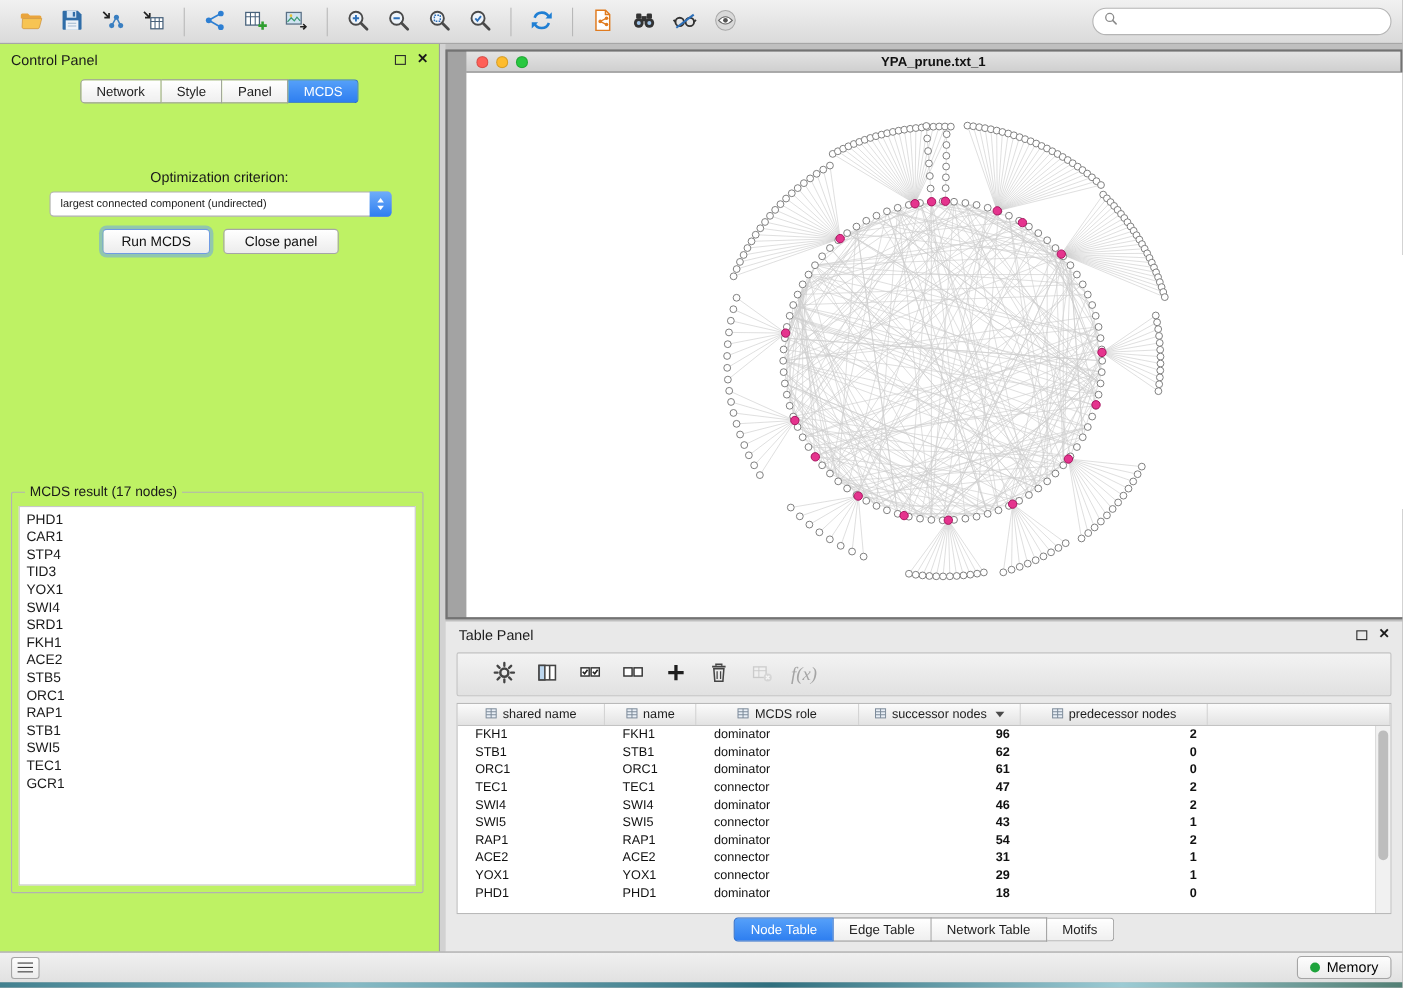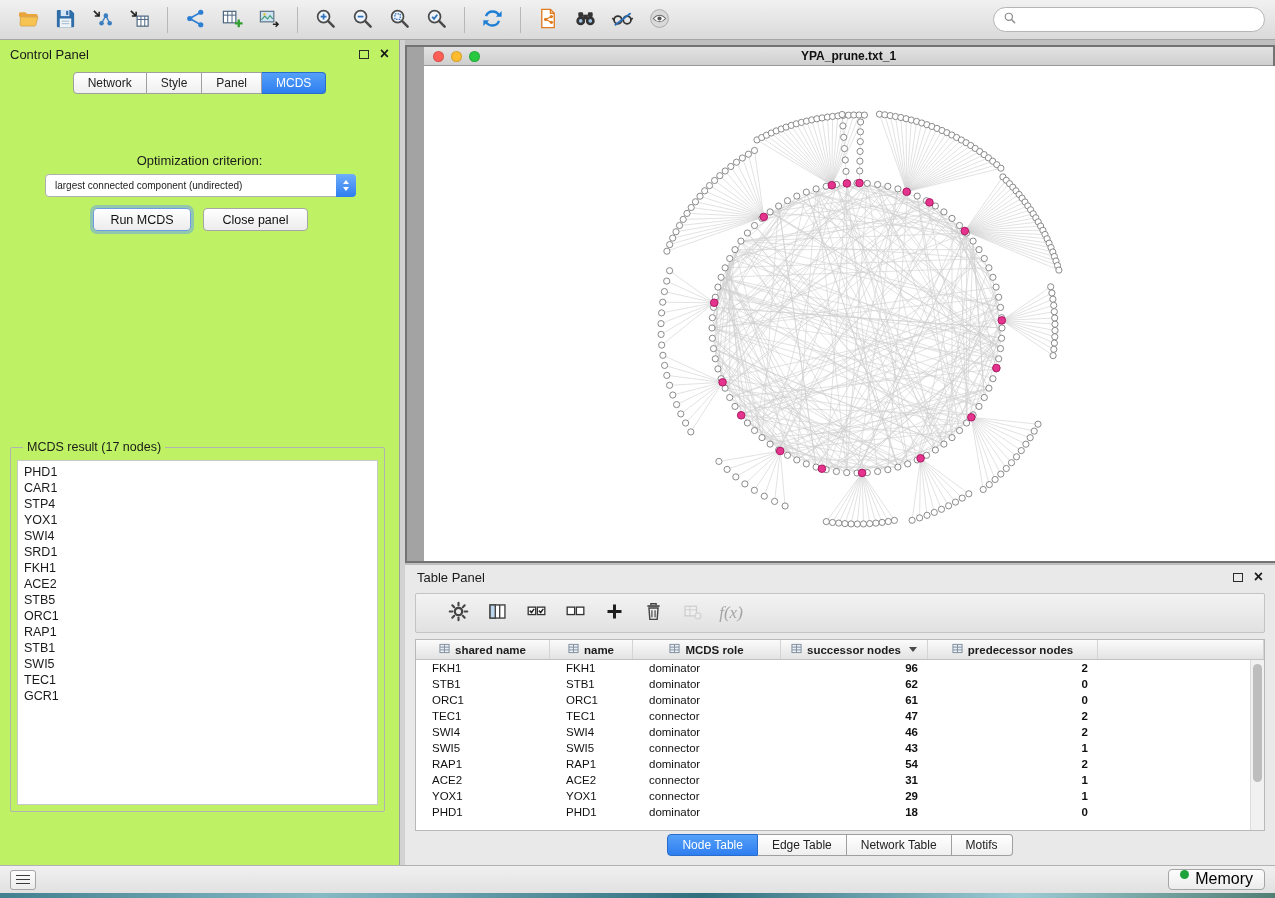--- a/index.html
+++ b/index.html
@@ -128,21 +128,21 @@
     position:absolute; left:10px; right:10px; top:74px; height:192px;
     background:#fff; border:1px solid #b9b9b9; overflow:hidden;
   }
   .thead {
     display:grid; grid-template-columns:134px 83px 148px 147px 170px 1fr;
     height:20px; background:linear-gradient(#fbfbfb,#e3e3e3);
     border-bottom:1px solid #c3c3c3;
   }
   .th {
     display:flex; align-items:center; justify-content:center; gap:5px;
-    font-size:11.5px; color:#1c1c1c; border-right:1px solid #d4d4d4; overflow:hidden;font-weight:bold;
+    font-size:11.5px; color:#1c1c1c; border-right:1px solid #d4d4d4; overflow:hidden;
   }
   .combo-arrow { width:0; height:0; border-left:4px solid transparent; border-right:4px solid transparent; border-top:5px solid #4a4a4a; margin-left:3px; }
   .tbody { position:relative; }
   .trow {
     display:grid; grid-template-columns:134px 83px 148px 147px 170px 1fr;
     height:16px; font-size:11.5px; align-items:center; color:#111;
   }
   .td { padding-left:16px; white-space:nowrap; overflow:hidden; }
   .td.num { text-align:right; padding-left:0; padding-right:10px;font-weight:bold; }
 
@@ -162,21 +162,21 @@
   }
   .burger-btn {
     width:26px; height:20px; border:1px solid #a5a5a5; border-radius:3px;
     background:linear-gradient(#fdfdfd,#ececec);
     display:flex; flex-direction:column; justify-content:center; gap:2.5px; padding:0 5px; cursor:pointer;
   }
   .burger-btn i { display:block; height:1.5px; background:#3c3c3c; }
   .memory-btn {
     margin-left:auto; height:21px; border:1px solid #a5a5a5; border-radius:4px;
     background:linear-gradient(#fdfdfd,#ececec);
-    display:flex; gap:6px; padding:0 11px; font-size:16px; cursor:pointer;
+    display:flex; align-items:center; gap:6px; padding:0 11px; font-size:13px; cursor:pointer;
   }
   .mem-dot { width:9px; height:9px; border-radius:50%; background:#1ea33c; }
 
   .wallpaper { position:absolute; left:0; right:0; bottom:0; height:5px;
     background:linear-gradient(90deg,#41808f,#86bac5 25%,#2f6f7e 55%,#9ccbd4 80%,#527f74); }
 </style>
 </head>
 <body>
 
 <div class="toolbar">
@@ -360,20 +360,21 @@
 
   <button class="btn run-btn">Run MCDS</button>
   <button class="btn closepanel-btn">Close panel</button>
 
   <fieldset class="mcds-fieldset">
     <legend>MCDS result (17 nodes)</legend>
     <div class="mcds-list">
         <div class="mcds-item">PHD1</div>
         <div class="mcds-item">CAR1</div>
         <div class="mcds-item">STP4</div>
+        <div class="mcds-item">TID3</div>
         <div class="mcds-item">YOX1</div>
         <div class="mcds-item">SWI4</div>
         <div class="mcds-item">SRD1</div>
         <div class="mcds-item">FKH1</div>
         <div class="mcds-item">ACE2</div>
         <div class="mcds-item">STB5</div>
         <div class="mcds-item">ORC1</div>
         <div class="mcds-item">RAP1</div>
         <div class="mcds-item">STB1</div>
         <div class="mcds-item">SWI5</div>

